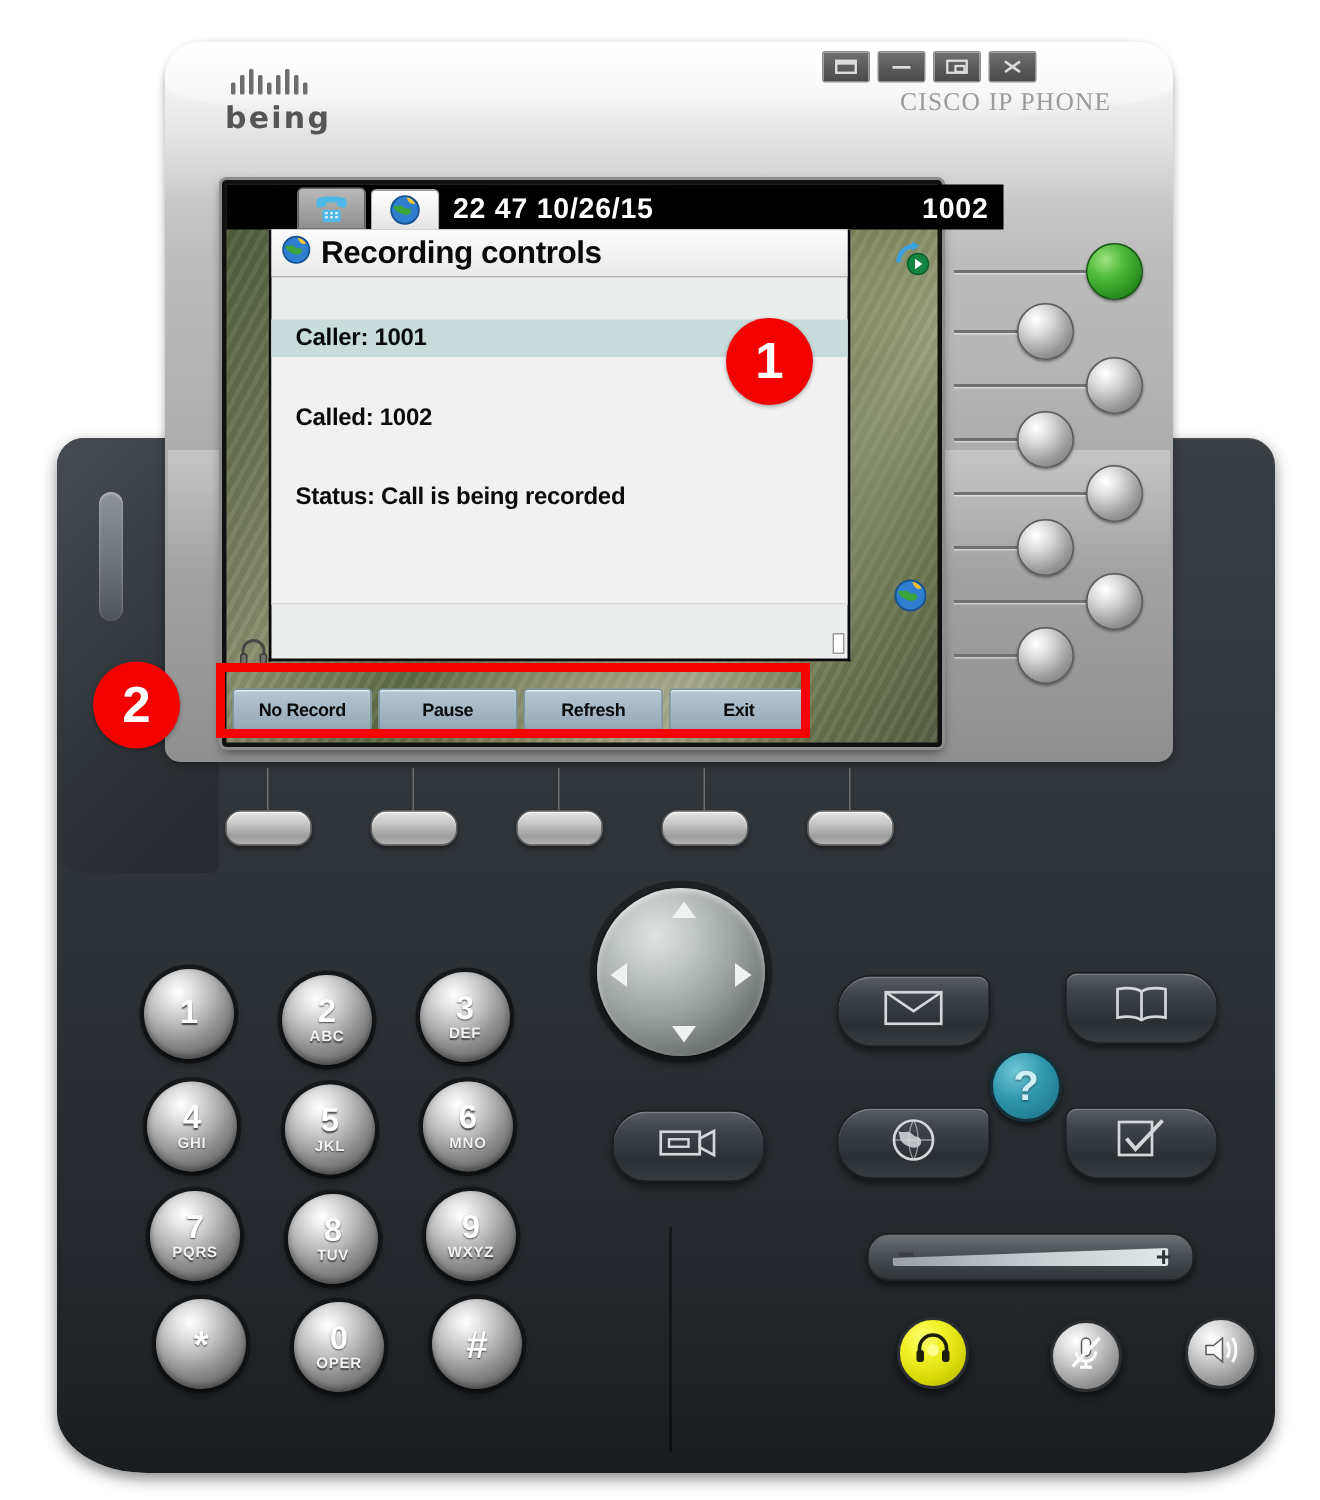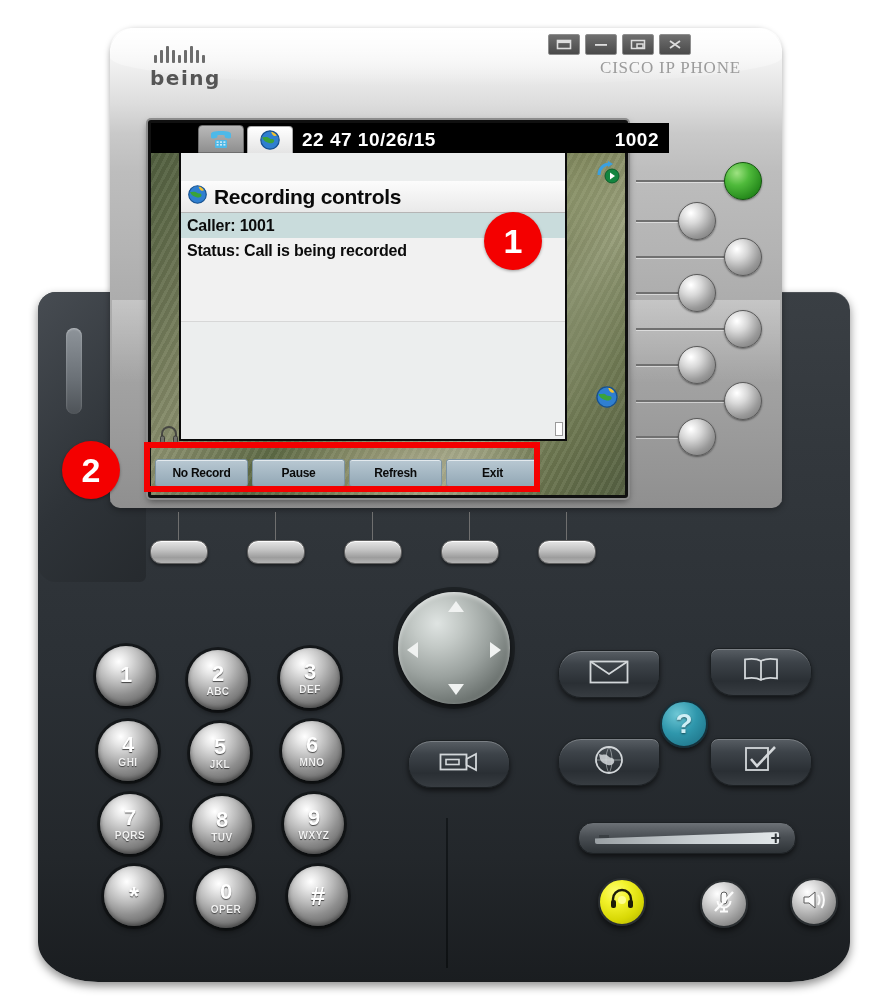--- a/index.html
+++ b/index.html
@@ -73,25 +73,25 @@
   .lcd-tab.active{background:linear-gradient(180deg,#ffffff,#e4e4e4);border:1px solid #aaa;border-bottom:none;}
   .lcd-time{color:#fff;font-weight:bold;font-size:19px;margin-left:9px;margin-bottom:2px;
     letter-spacing:.5px;font-family:"Liberation Sans",sans-serif;}
   .lcd-ext{color:#fff;font-weight:bold;font-size:19px;margin-left:auto;margin-right:10px;
     margin-bottom:2px;letter-spacing:.5px;}
 
   
   .app-panel{position:absolute;left:28px;top:30px;width:388px;height:288px;
     background:#eceeee;border:2px solid #0a0a0a;border-top:none;z-index:5;box-sizing:border-box;}
   .app-title{height:31px;background:linear-gradient(180deg,#fcfcfc,#e9e9e9);
-    border-bottom:1px solid #b5b5b5;display:flex;align-items:center;padding-left:6px;gap:6px;margin-top:28px;}
+    border-bottom:1px solid #b5b5b5;display:flex;align-items:center;padding-left:6px;gap:6px;}
   .app-title-text{font-size:21px;font-weight:bold;color:#0a0a0a;letter-spacing:-.3px;}
   .app-rows{background:#f1f1f1;}
-  .app-row{height:25px;display:flex;align-items:center;padding-left:6px;
-    font-size:16px;font-weight:bold;color:#0b0b0b;letter-spacing:-.2px;white-space:nowrap;}
+  .app-row{height:25px;display:flex;align-items:center;padding-left:16px;
+    font-size:16px;font-weight:bold;color:#0b0b0b;letter-spacing:-.2px;white-space:nowrap;margin-top:28px;}
   .app-row.sel{background:#c9dcdc;}
   .app-blank{height:58px;background:#f1f1f1;border-bottom:1px solid #d7d7d7;}
   .app-scroll{position:absolute;right:2px;bottom:3px;width:6px;height:12px;background:#fff;
     border:1px solid #9a9a9a;}
 
   
   .lcd-icon{position:absolute;right:4px;z-index:6;width:26px;height:26px;}
   .lcd-icon.call{top:36px;}
   .lcd-icon.globe{top:262px;}
 
@@ -298,20 +298,21 @@
             <circle cx="11" cy="11" r="9.2" fill="#2f7fd0"></circle>
             <path d="M3 8c3 1 5-1 7 1s4 0 5 2-2 4-5 3-5-2-6-4z" fill="#3aa33a"></path>
             <path d="M12 2.4c2.5.4 4.6 2 5.8 4.2-1.6 1-3.3.2-4.4-1.2-.7-1-1.1-2-1.4-3z" fill="#f2c230"></path>
             <circle cx="11" cy="11" r="9.2" fill="none" stroke="#17518f" stroke-width="1.2"></circle>
           </svg>
         </span>
         <span class="app-title-text">Recording controls</span>
       </div>
       <div class="app-rows">
         <div class="app-row sel">Caller: 1001</div>
+        <div class="app-row">Called: 1002</div>
         <div class="app-row">Status: Call is being recorded</div>
       </div>
       <div class="app-blank"></div>
       <div class="app-scroll"></div>
     </div>
 
     <div class="lcd-icon call">
       <svg width="26" height="26" viewBox="0 0 26 26">
         <path d="M4 16c0-7 5-11 11-11" stroke="#3aa0e0" stroke-width="3" fill="none"></path>
         <path d="M13 2l5 3-5 3z" fill="#3aa0e0"></path>

